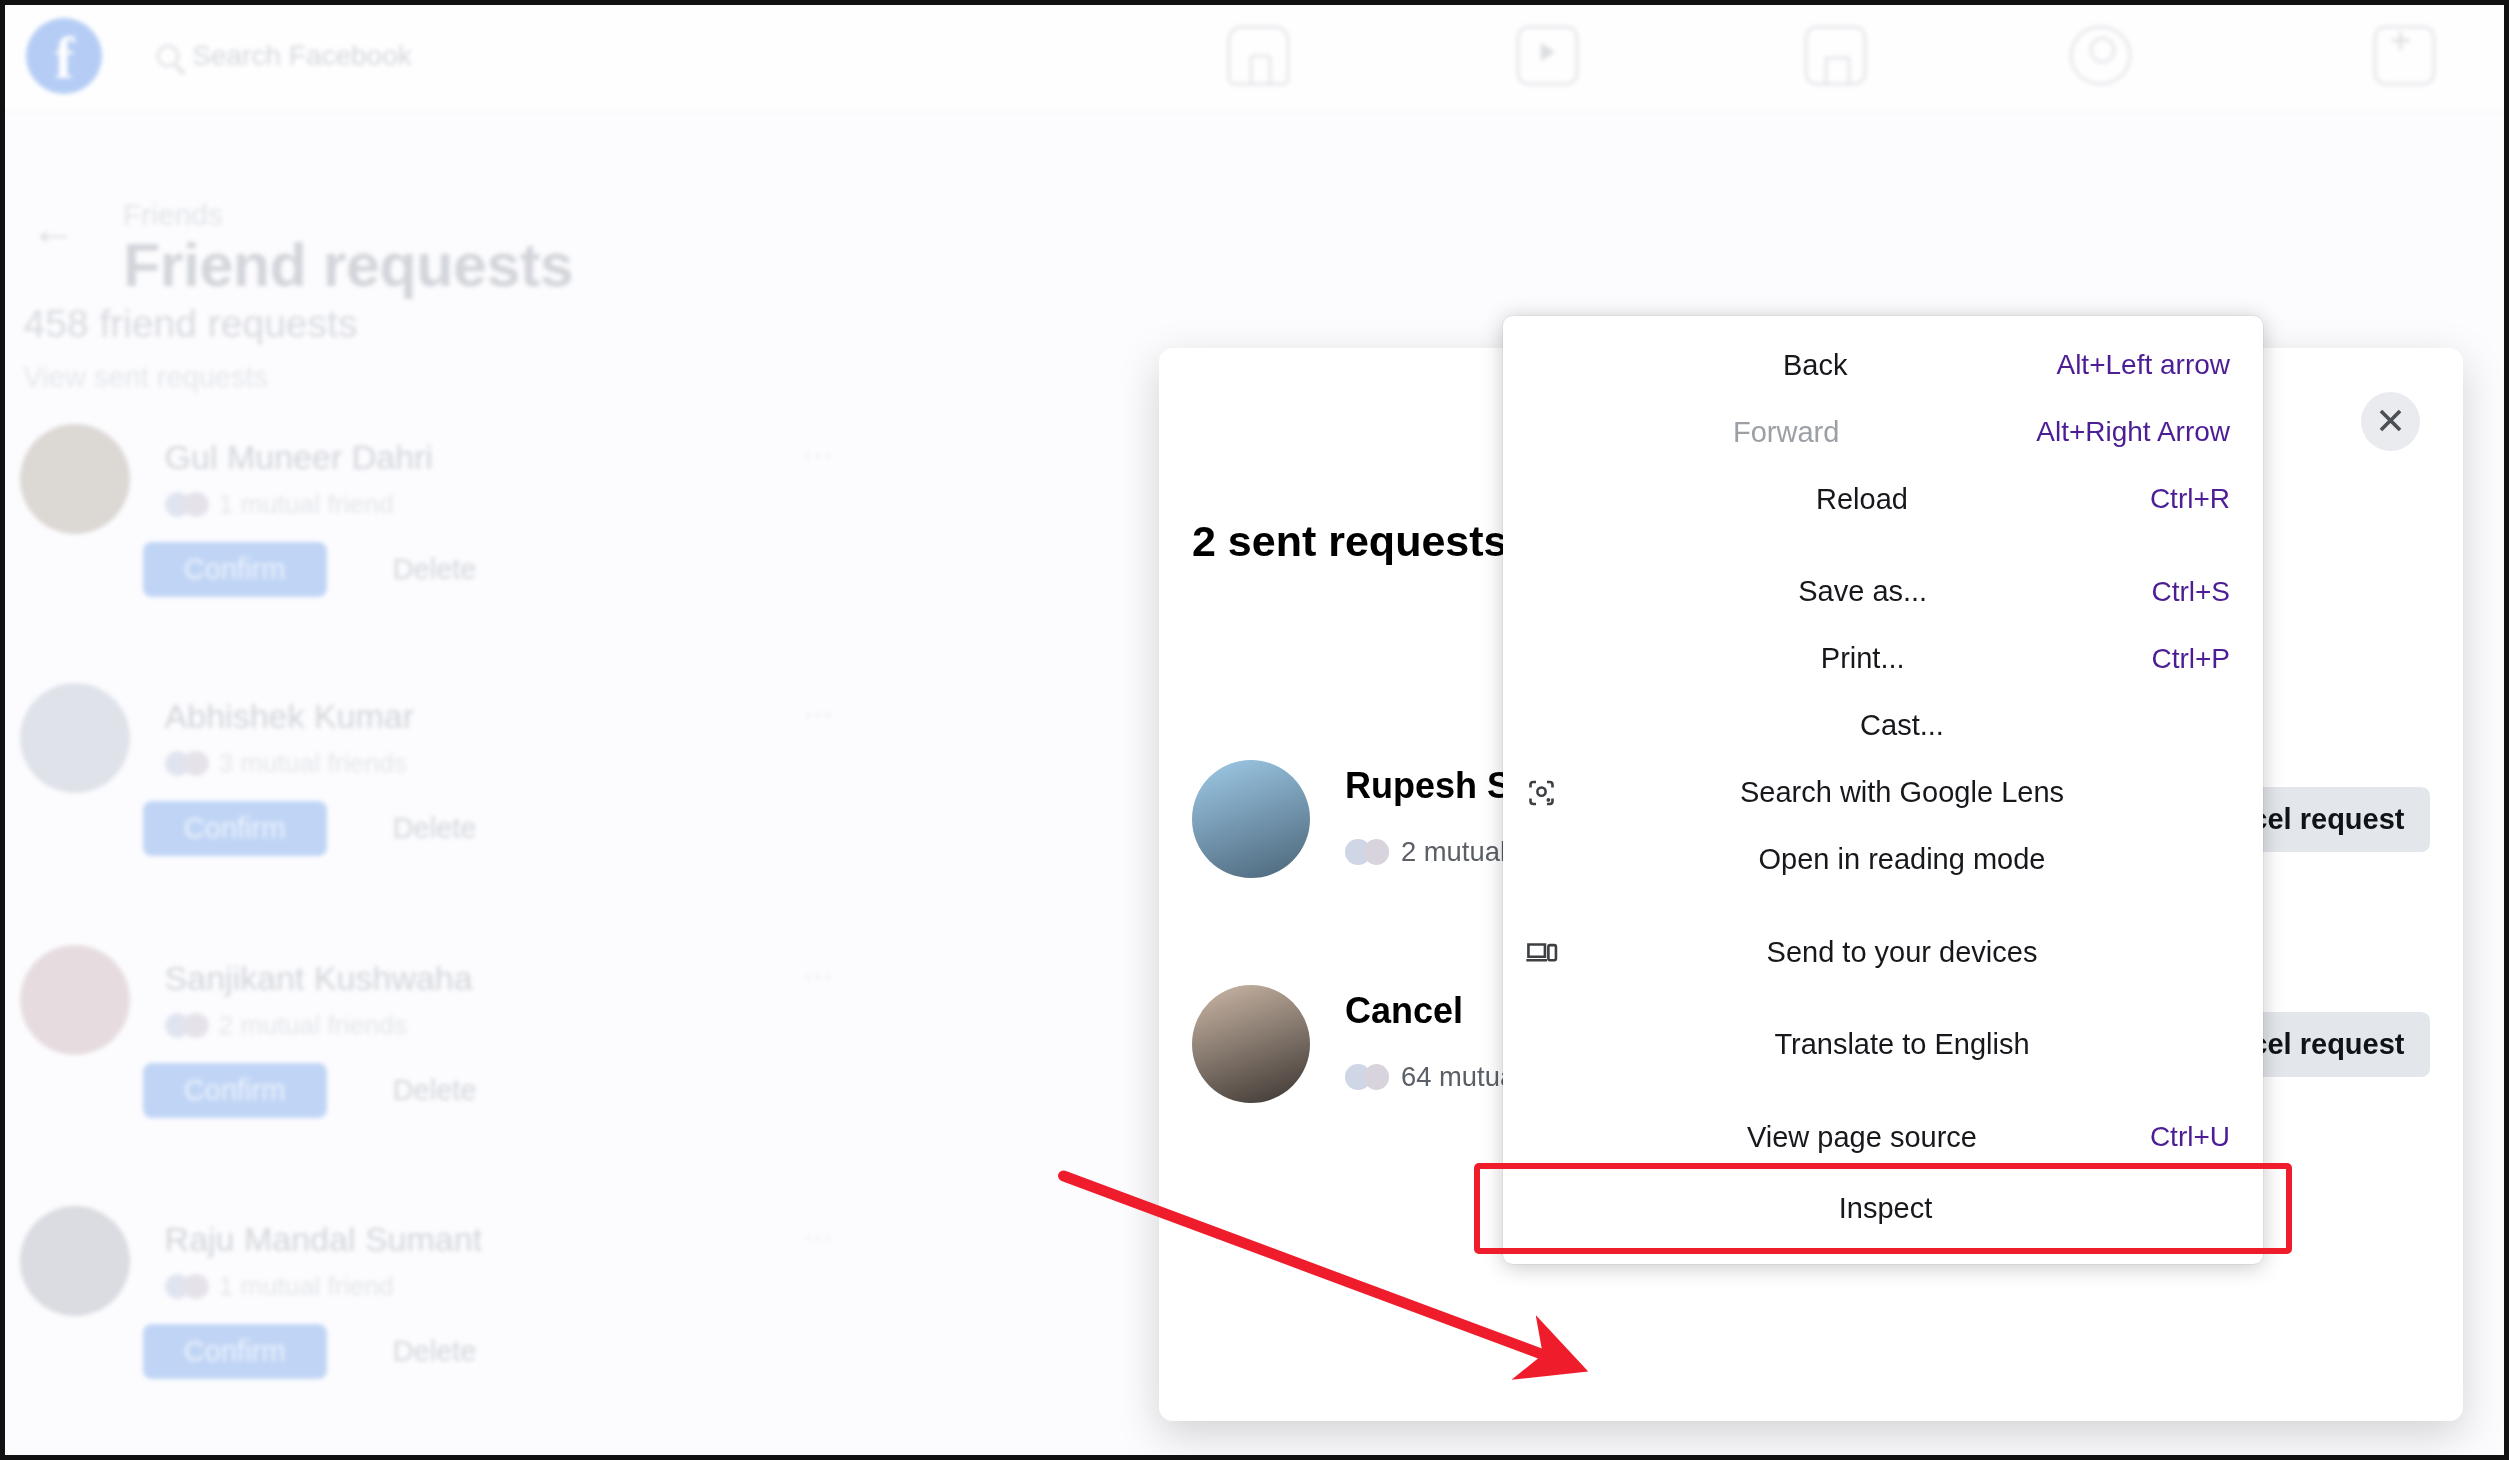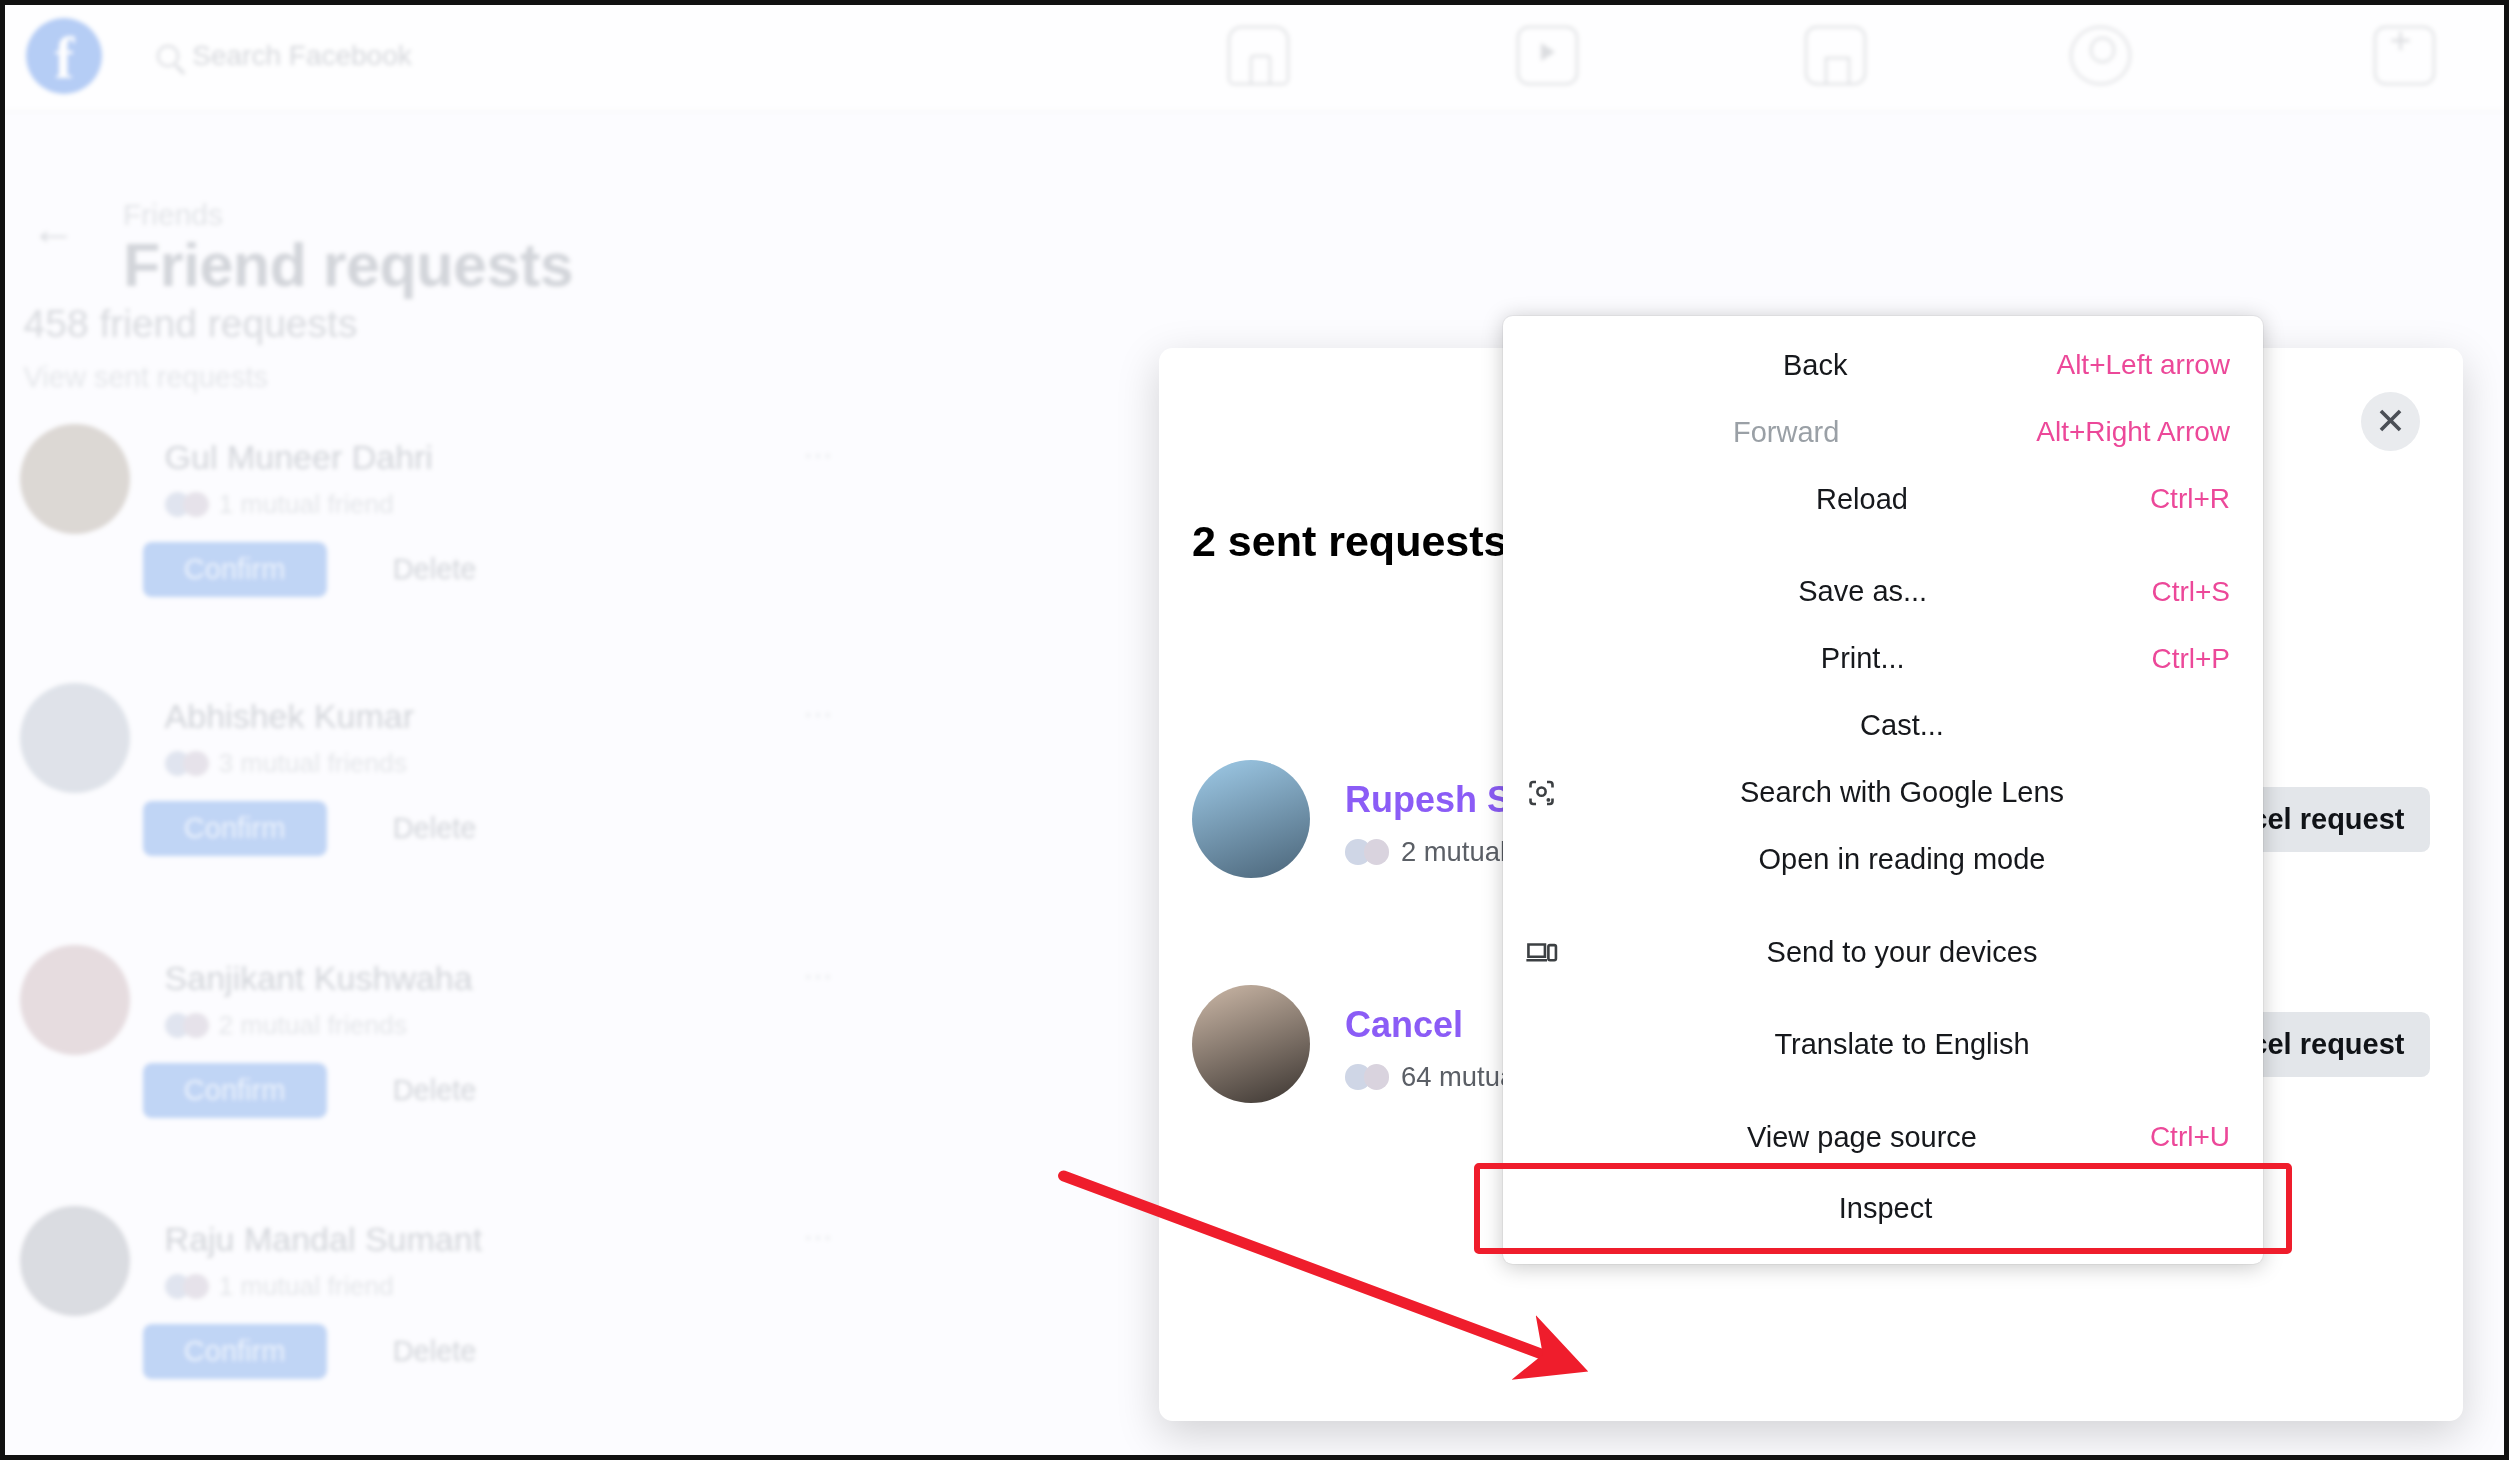--- a/index.html
+++ b/index.html
@@ -174,22 +174,22 @@
     display:flex; align-items:center; justify-content:center;
     font-size: 37px; line-height: 1;
   }
   .sent-row { position: absolute; left: 33px; right: 33px; }
   .s-avatar {
     position: absolute; left: 0; top: 0;
     width: 118px; height: 118px; border-radius: 50%;
     overflow: hidden;
   }
   .s-name {
-    position: absolute; left: 153px; top: 19px;
-    font-size: 36px; font-weight: bold; color: #8b5cf6;
+    position: absolute; left: 153px; top: 5px;
+    font-size: 36px; font-weight: bold; color: #000000;
     white-space: nowrap;
   }
   .s-mutual {
     position: absolute; left: 153px; top: 76px;
     font-size: 27.4px; color: #5b5f66;
     display: flex; align-items: center; gap: 11.8px;
     white-space: nowrap;
   }
   .s-cancel {
     position: absolute; right: 0; top: 27.4px;
@@ -214,21 +214,21 @@
   }
   .ctx-item {
     position: relative;
     height: 67px;
     display: flex; align-items: center;
     padding: 0 33px 0 71px;
     text-align: center;
   }
   .ctx-item.disabled { color: #9aa0a6; padding-left: 33px; }
   .ctx-label { flex: 1; white-space: nowrap; }
-  .ctx-accel { color: #ec4899; font-size: 28px; white-space: nowrap; }
+  .ctx-accel { color: #4c1d95; font-size: 28px; white-space: nowrap; }
   .ctx-sep { height: 25.5px; }
   .ctx-ico {
     position: absolute; left: 21.6px; top: 50%;
     transform: translateY(-50%);
     width: 33px; height: 33px;
     color: #3c4043;
   }
   .ctx-ico svg { width: 33px; height: 33px; display:block; }
 
   

